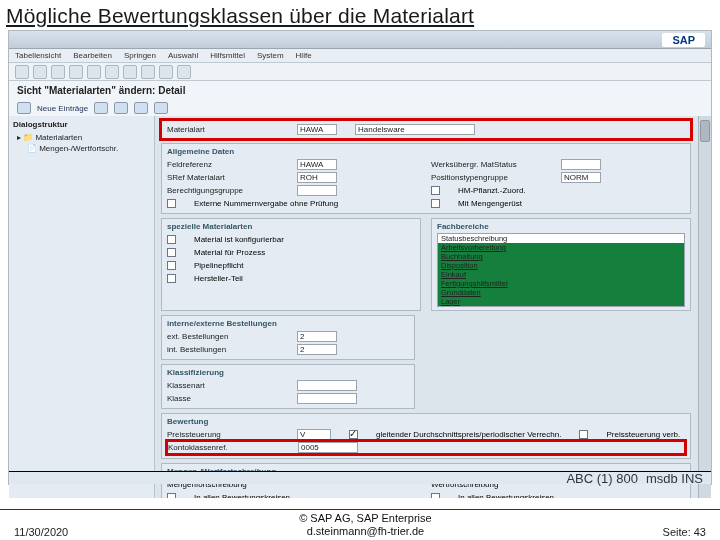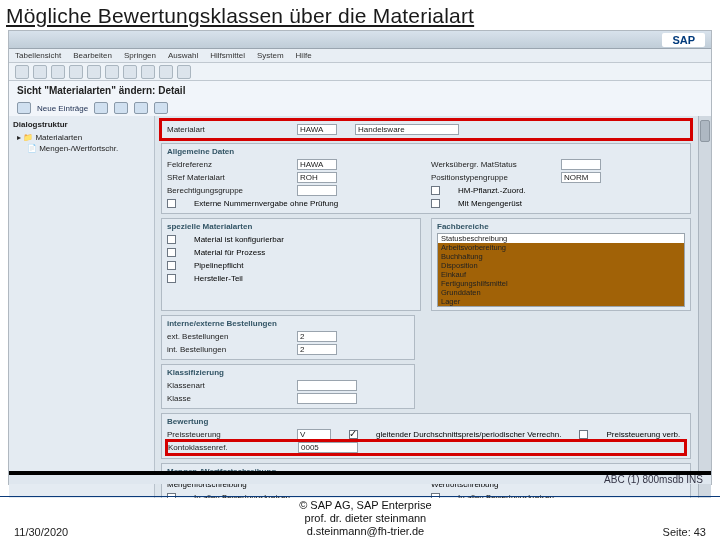--- a/index.html
+++ b/index.html
@@ -23,30 +23,30 @@
   .main-inner { position: absolute; inset: 0 14px 0 0; padding: 4px 6px; }
   .scrollbar { position: absolute; right: 0; top: 0; width: 13px; height: 100%; background: #d0d8e0; border-left: 1px solid #aab4be; }
   .scroll-thumb { position: absolute; left: 1px; width: 10px; background: #aeb8c2; border: 1px solid #8e98a2; border-radius: 2px; top: 4px; height: 22px; }
   .group { background: #e4ebf2; border: 1px solid #b0bac4; margin-bottom: 4px; padding: 3px 5px; font-size: 8px; }
   .group-title { color: #356; font-weight: bold; margin-bottom: 2px; font-size: 8px; }
   .row { display: flex; align-items: center; gap: 18px; margin-bottom: 1px; min-height: 12px; }
   .lbl { width: 112px; color: #222; }
   .fld { background: #fff; border: 1px solid #9aa4ae; height: 11px; min-width: 34px; padding: 0 2px; line-height: 10px; color: #222; font-size: 8px; }
   .fld.w60 { width: 60px; }
   .fld.w40 { width: 40px; }
-  .fld.w120 { width: 104px; }
+  .fld.w120 { width: 120px; }
   .chk { width: 9px; height: 9px; border: 1px solid #6c7682; background: #fff; display: inline-block; position: relative; }
   .chk.checked::after { content: "✓"; position: absolute; top: -3px; left: -1px; font-size: 10px; color: #222; }
   .dualcol { display: flex; gap: 10px; }
   .col { flex: 1; }
   .redbox { outline: 3px solid #d40000; outline-offset: -1px; }
   .listbox { background: #fff; border: 1px solid #9aa4ae; height: 74px; overflow: hidden; }
   .listbox .li { padding: 0 3px; line-height: 9px; font-size: 7.5px; color: #222; }
-  .listbox .li.sel { background: #a16207; }
-  .statusbar { position: absolute; bottom: 0; left: 0; right: 0; height: 13px; background: #dfe7ef; border-top: 4px solid #000000; display: flex; justify-content: flex-end; align-items: center; gap: 0; padding: 0 8px; font-size: 10px; color: #334; }
+  .listbox .li.sel { background: #15803d; text-decoration: underline; }
+  .statusbar { position: absolute; bottom: 0; left: 0; right: 0; height: 13px; background: #dfe7ef; border-top: 1px solid #000000; display: flex; justify-content: flex-end; align-items: center; gap: 8px; padding: 0 8px; font-size: 13px; color: #334; }
   .footer { position: absolute; bottom: 2px; left: 0; right: 0; display: flex; justify-content: space-between; align-items: flex-end; padding: 2px 14px 0; border-top: 1.5px solid #0a3a7a; margin-top: 4px; }
   .footer .center { text-align: center; font-size: 11px; color: #111; line-height: 13px; }
   .footer .date, .footer .page { font-size: 11px; color: #222; }
 </style>
 </head>
 <body>
 
 <div class="slide-title">Mögliche Bewertungsklassen über die Materialart</div>
 
 <div class="sap-window">
@@ -252,17 +252,16 @@
   <div class="statusbar">
     <span>ABC (1) 800</span>
     <span>msdb   INS</span>
   </div>
 </div>
 
 <div class="footer">
   <div class="date">11/30/2020</div>
   <div class="center">
     <div>© SAP AG, SAP Enterprise</div>
-    <div>prof. dr. dieter steinmann</div>
     <div>d.steinmann@fh-trier.de</div>
   </div>
   <div class="page">Seite: 43</div>
 </div>
 
 </body></html>

